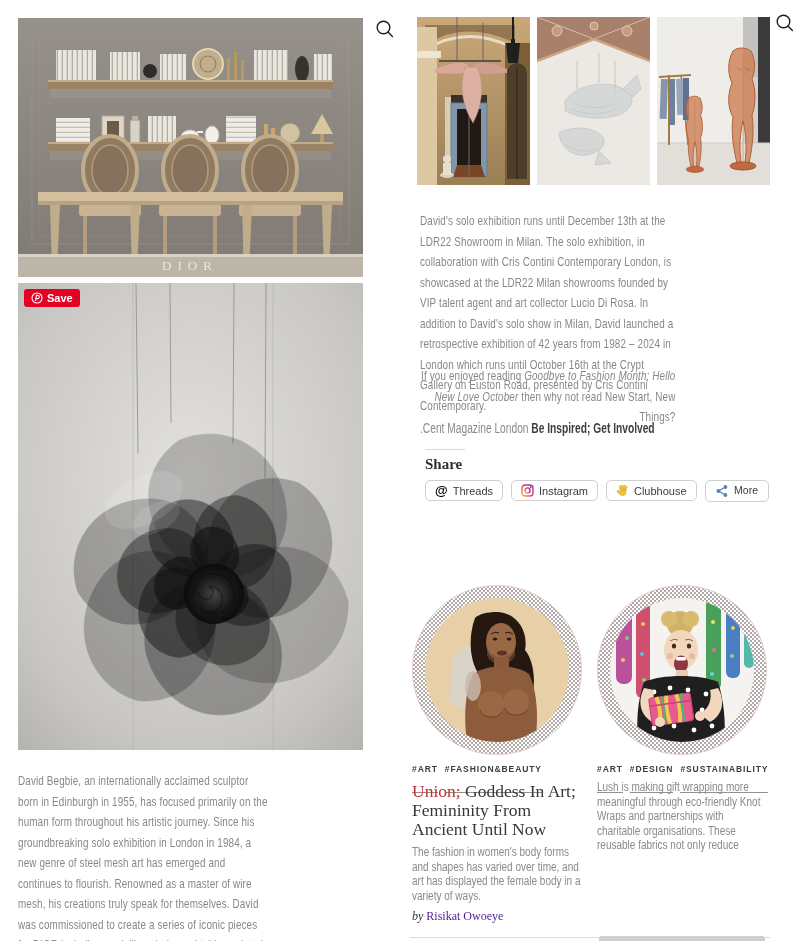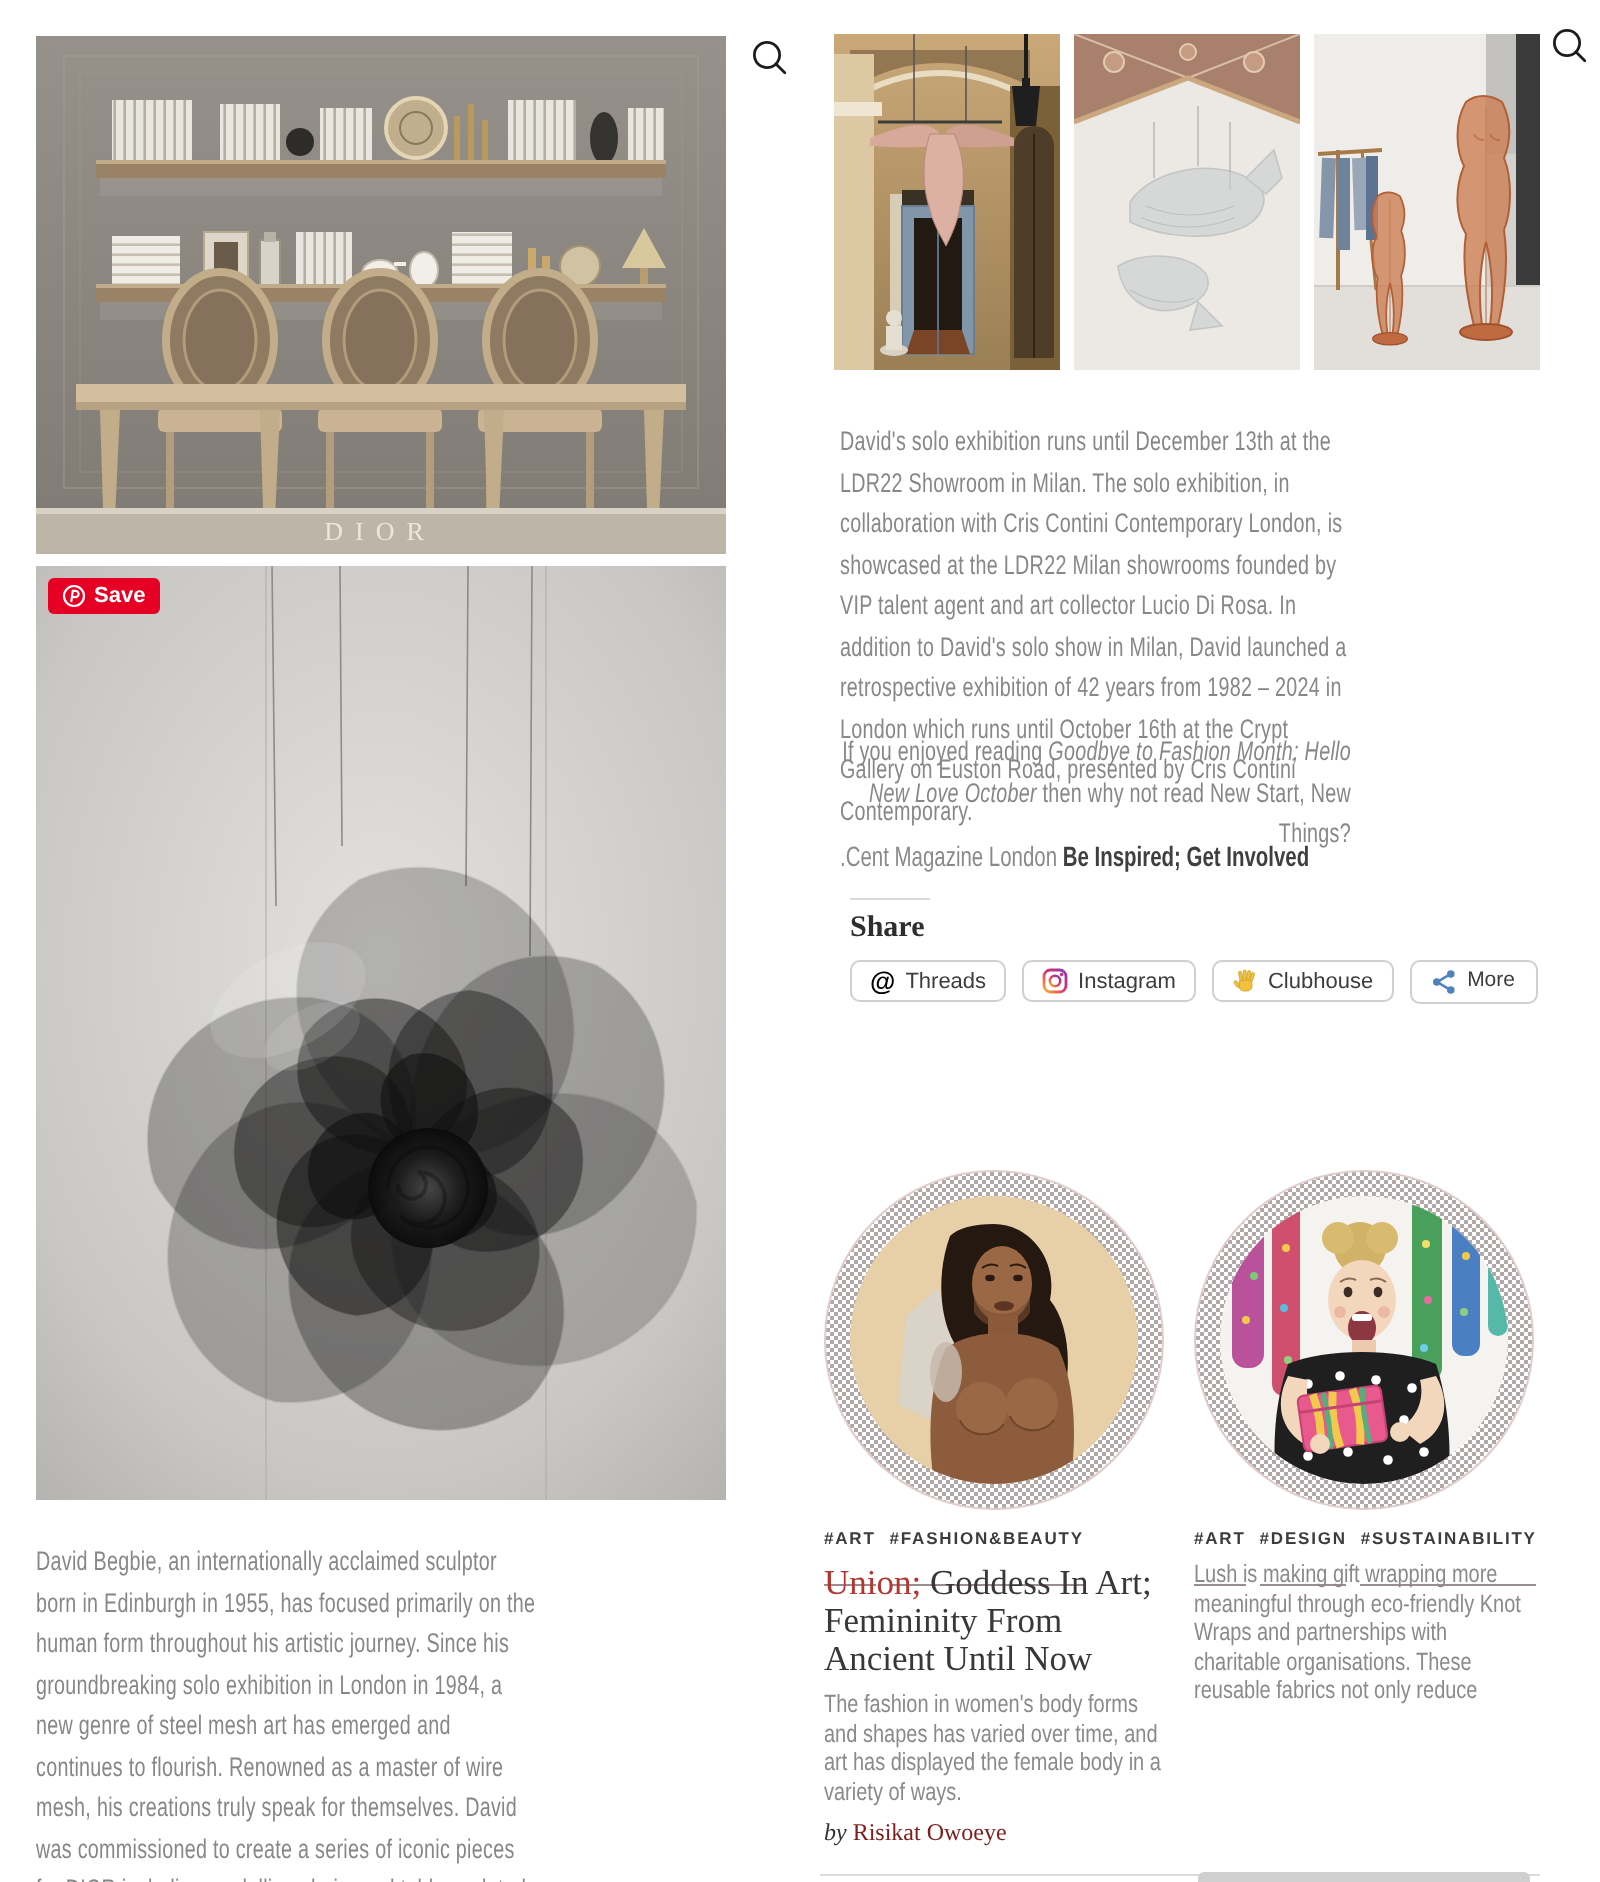--- a/index.html
+++ b/index.html
@@ -44,21 +44,21 @@
   .share-label { font-family:"Liberation Serif","DejaVu Serif",serif; font-weight:bold;
                  font-size:15px; color:#2e2e2e; margin-bottom:7px; }
   .share-buttons { display:flex; align-items:flex-start; }
   .share-buttons button { display:inline-flex; align-items:center; gap:5px; background:#fff;
                  border:1px solid #cfcfcf; border-radius:5px; padding:3px 9px; margin-right:8px;
                  font-size:11px; color:#3c3c3c; cursor:pointer;
                  font-family:"Liberation Sans","DejaVu Sans",sans-serif; }
   .sb-icon { display:inline-flex; align-items:center; }
   .threads-glyph { font-weight:bold; font-size:13px; color:#000; line-height:1; }
   .more-label { display:inline-block; width:25px; word-break:break-all; line-height:1.1;
-                font-size:10.5px; text-align:left; }
+                font-size:10.5px; text-align:center; }
 
   
   .card { position:absolute; top:585px; width:170px; }
   .card1 { left:412px; }
   .card2 { left:597px; }
   .circle-ring { position:relative; display:block; width:170px; height:170px; border-radius:50%;
       background-color:#fff;
       background-image:
         linear-gradient(45deg,#b3a8a8 25%,transparent 25%,transparent 75%,#b3a8a8 75%),
         linear-gradient(45deg,#b3a8a8 25%,transparent 25%,transparent 75%,#b3a8a8 75%);
@@ -67,21 +67,21 @@
   .circle-inner { position:absolute; left:12px; top:12px; width:144px; height:144px;
       border-radius:50%; overflow:hidden; }
   .tags { margin-top:9px; font-size:8.5px; font-weight:bold; letter-spacing:.9px; color:#3c3c3c; }
   .tags span { border-bottom:1px solid #9b8d8d; padding-bottom:18px; margin-right:7px; cursor:pointer; }
   .card-title { margin-top:8px; font-family:"Liberation Serif","DejaVu Serif",serif;
       font-weight:normal; font-size:17.5px; line-height:19px; color:#383838; cursor:pointer; }
   .card-title .accent { color:#b63531; }
   .card-excerpt { margin-top:6px; font-size:12.5px; line-height:14.6px; color:#8a8a8a; }
   .byline { margin-top:6px; font-family:"Liberation Serif","DejaVu Serif",serif; font-size:12px; color:#333; }
   .byline em { font-style:italic; }
-  .byline .author { color:#7f1d1d; cursor:pointer; }
+  .byline .author { color:#4c1d95; cursor:pointer; }
 
   .bottom-rule { position:absolute; left:410px; top:937px; width:360px; height:1px; background:#dcdcdc; }
   .next-peek   { position:absolute; left:599px; top:936px; width:166px; height:5px;
                  background:#cfcfcf; border-radius:3px 3px 0 0; }
 </style>
 </head>
 <body>
 
 <div class="page">
 

